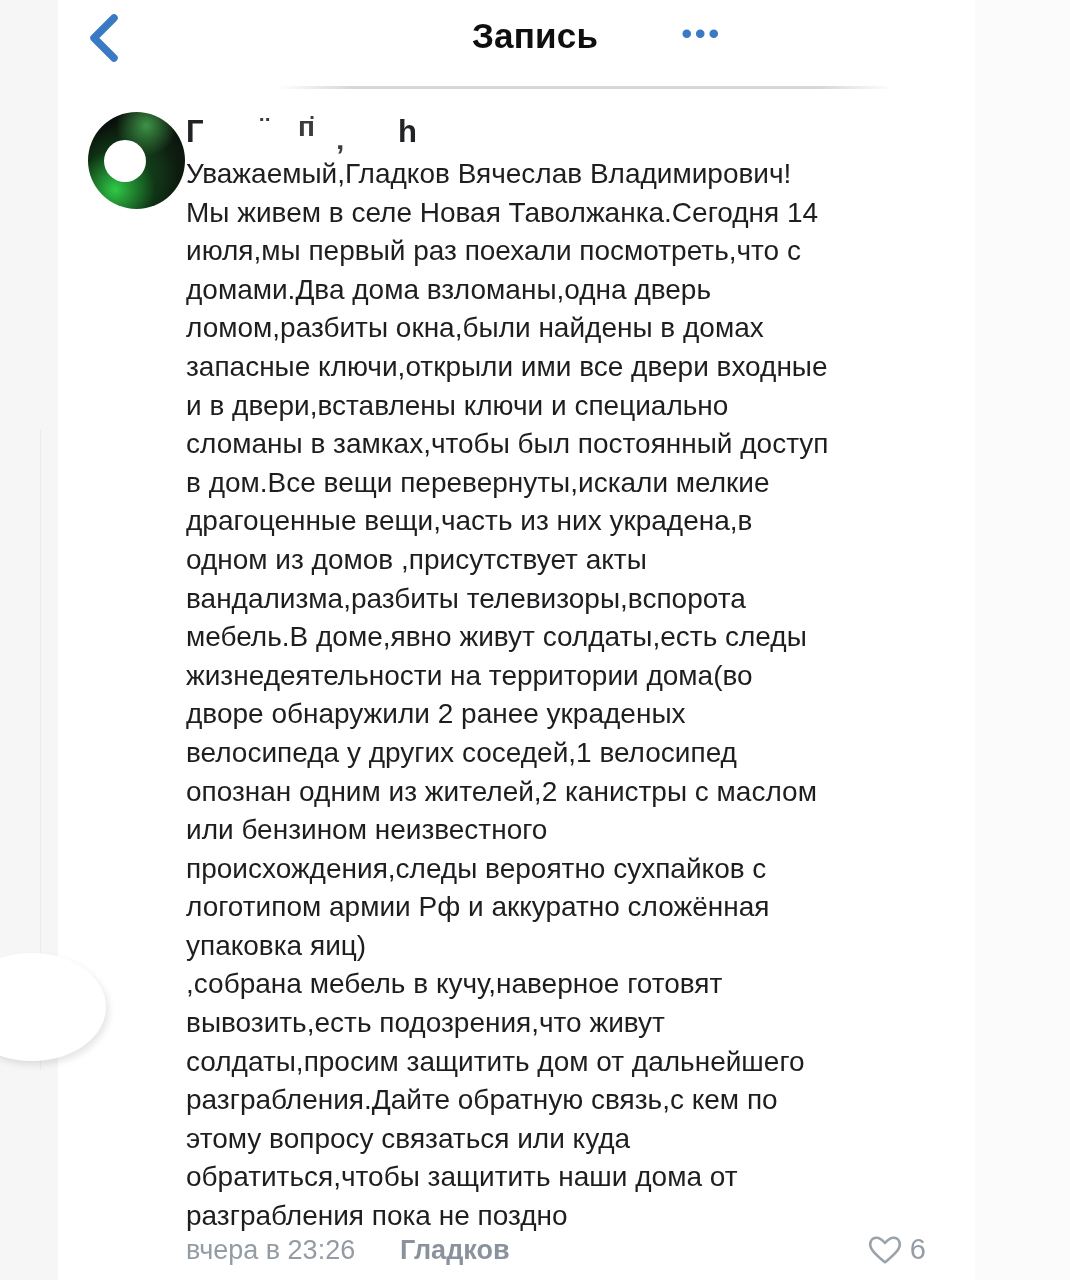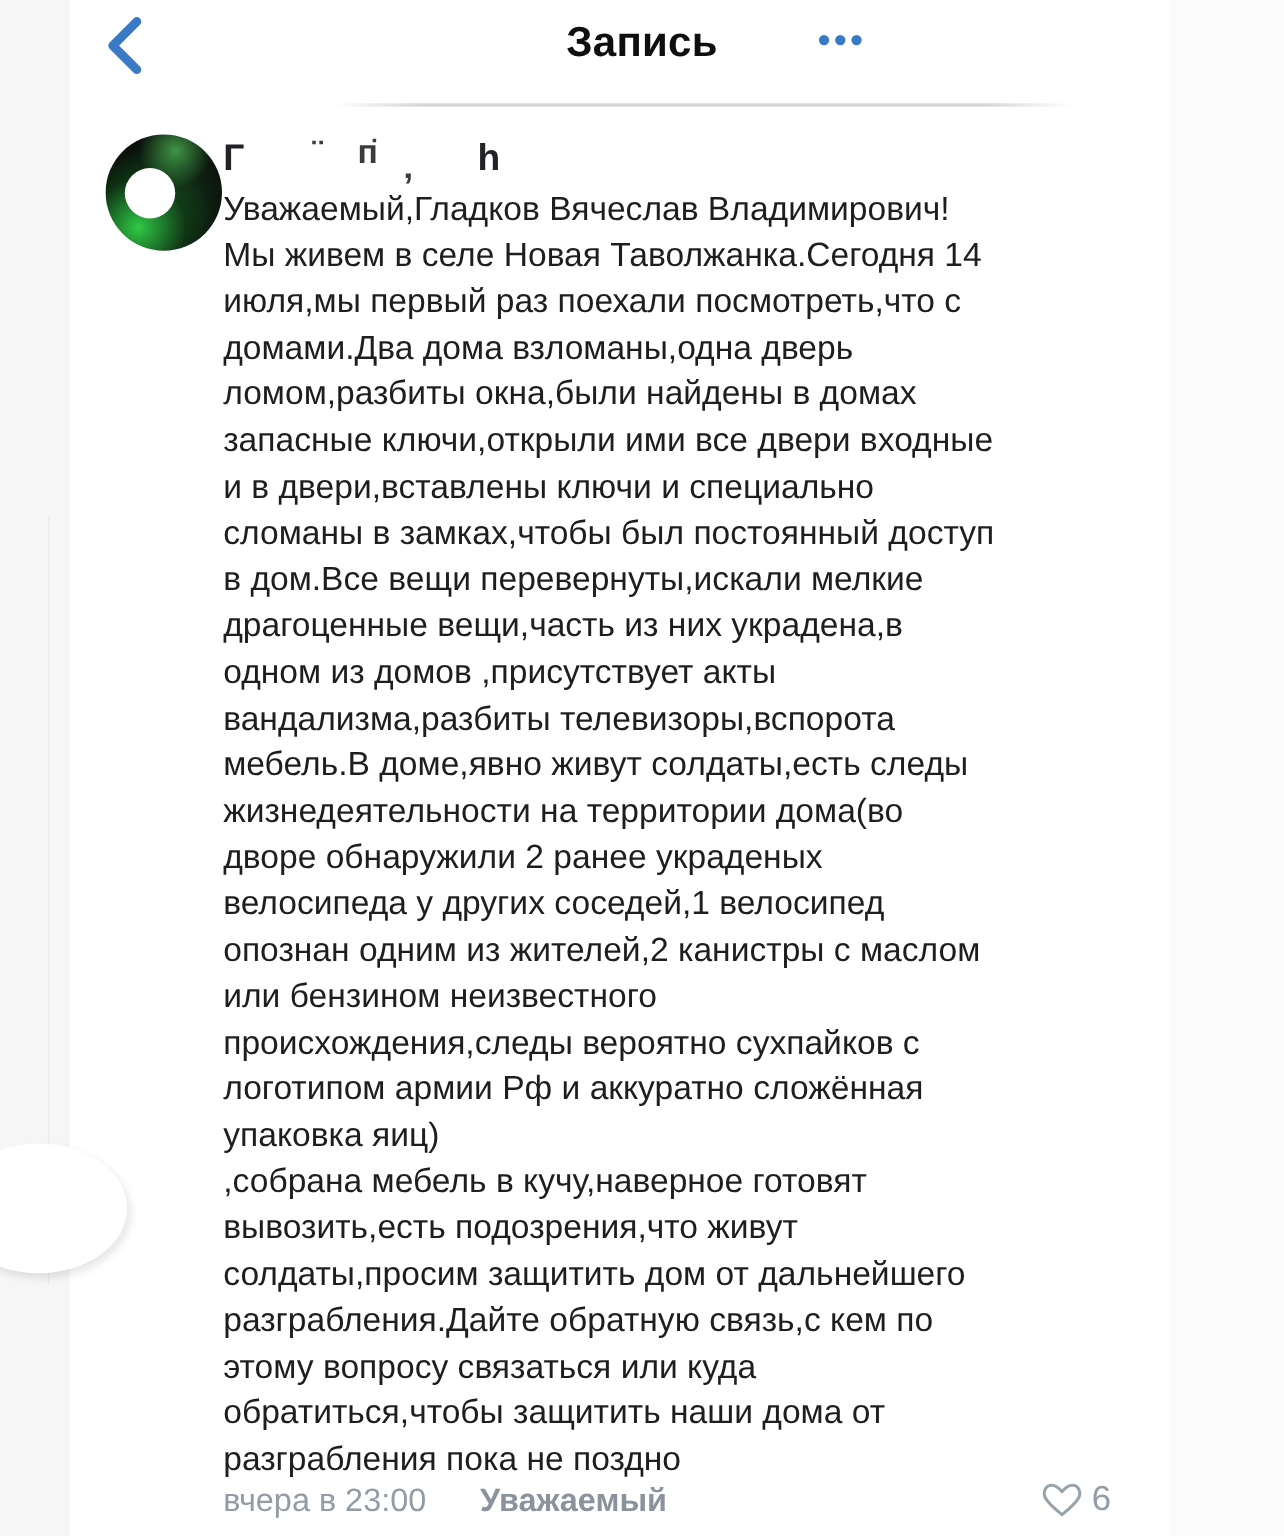--- a/index.html
+++ b/index.html
@@ -154,21 +154,21 @@
 упаковка яиц)
 ,собрана мебель в кучу,наверное готовят
 вывозить,есть подозрения,что живут
 солдаты,просим защитить дом от дальнейшего
 разграбления.Дайте обратную связь,с кем по
 этому вопросу связаться или куда
 обратиться,чтобы защитить наши дома от
 разграбления пока не поздно</div>
 
 <div class="comment-footer">
-  <span class="comment-time">вчера в 23:00</span>
-  <span class="reply-button">Уважаемый</span>
+  <span class="comment-time">вчера в 23:26</span>
+  <span class="reply-button">Гладков</span>
   <span class="like-button">
     <svg width="36" height="33" viewBox="0 0 24 22">
       <path d="M12 19.5 C 9.2 17.2 4.6 13.6 2.9 10.4 C 1.1 7.1 2.7 3.1 6.3 3.1 C 8.4 3.1 10 4.3 12 6.7 C 14 4.3 15.6 3.1 17.7 3.1 C 21.3 3.1 22.9 7.1 21.1 10.4 C 19.4 13.6 14.8 17.2 12 19.5 Z" fill="none" stroke="#9aa2aa" stroke-width="1.7" stroke-linejoin="round"></path>
     </svg>
     <span class="like-count">6</span>
   </span>
 </div>
 
 </body></html>

